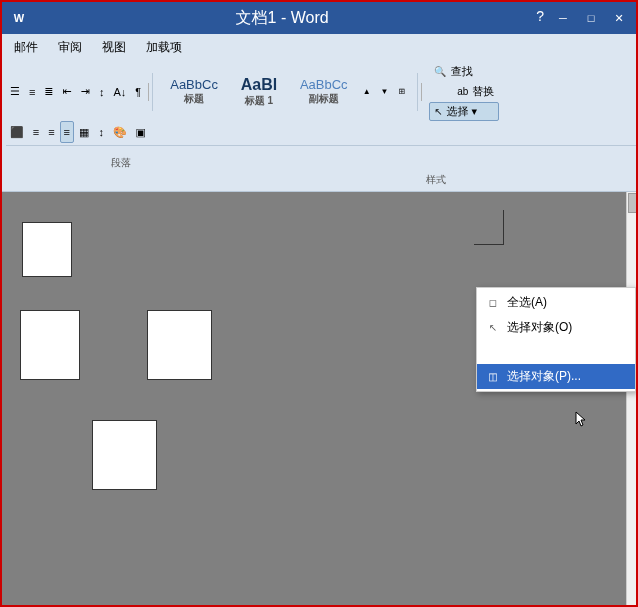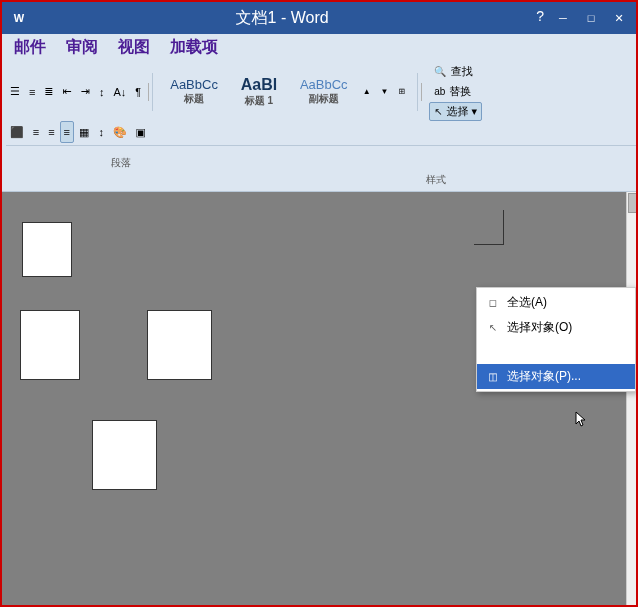--- a/index.html
+++ b/index.html
@@ -50,25 +50,24 @@
     .menu-bar {
       height: 26px;
       background: #dce6f1;
       display: flex;
       align-items: center;
       padding: 0 4px;
       gap: 4px;
     }
     .menu-item {
       padding: 2px 8px;
-      font-size: 16px;
-      color: #4c1d95;
-      cursor: pointer;
-      border-radius: 2px;
-      font-weight: bold;
+      font-size: 12px;
+      color: #000000;
+      cursor: pointer;
+      border-radius: 2px;
     }
 
     
     .ribbon {
       background: #dce6f1;
       border-bottom: 1px solid #b8c8d8;
       padding: 2px 4px 4px 4px;
     }
     .ribbon-btn {
       height: 22px;
@@ -294,21 +293,21 @@
           <button class="ribbon-btn" style="font-size:8px;">⊞</button>
         </div>
         <div class="ribbon-separator"></div>
 
         <div style="display:flex;flex-direction:column;gap:1px;padding:0 4px;">
           <button class="ribbon-right-btn">
             <span style="font-size:10px;">🔍</span>
             <span>查找</span>
           </button>
           <button class="ribbon-right-btn">
-            <span style="font-size:10px;">ab</span>
+            <span style="font-size:10px;margin-left:23px;">ab</span>
             <span>替换</span>
           </button>
           <button class="ribbon-right-btn select-active">
             <span style="font-size:10px;">↖</span>
             <span>选择 ▾</span>
           </button>
         </div>
       </div>
     </div>
 

